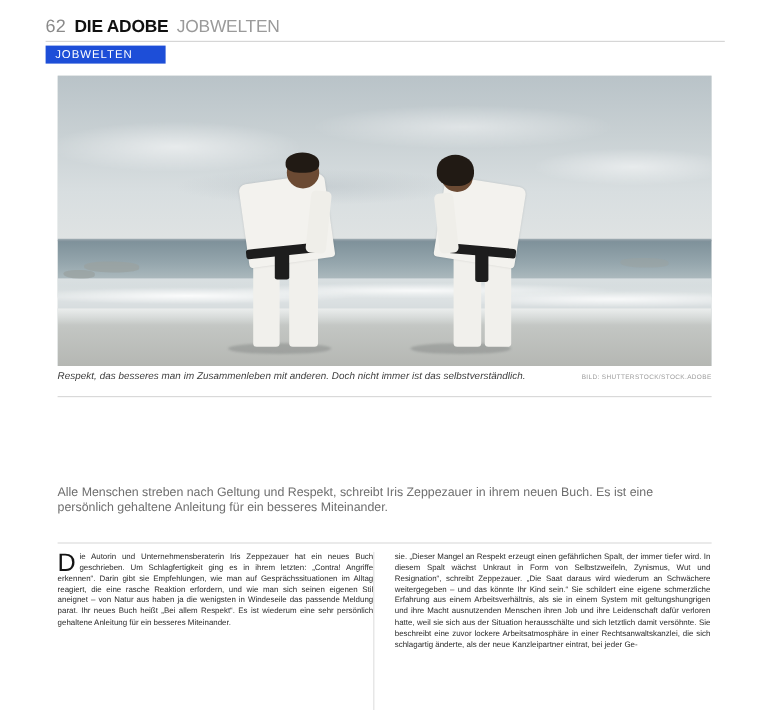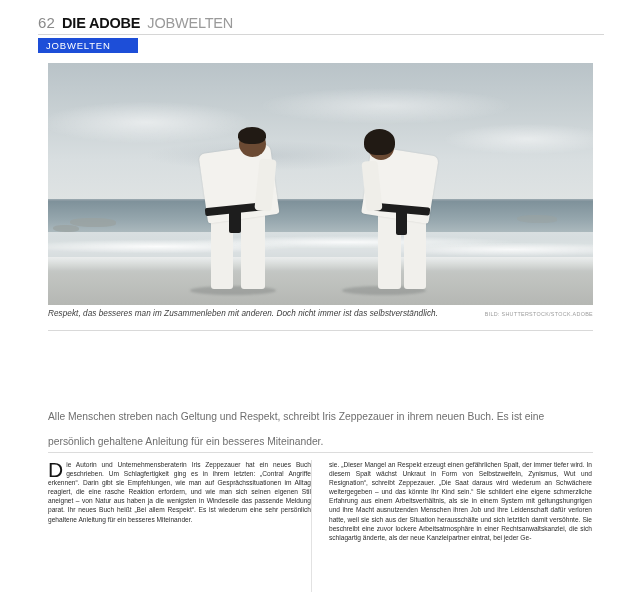--- a/index.html
+++ b/index.html
@@ -236,21 +236,21 @@
     font-family: "Liberation Sans", sans-serif;
   }
 
   
   .standfirst {
     position: absolute;
     left: 48px;
     top: 404px;
     width: 500px;
     font-size: 10.3px;
-    line-height: 25px;
+    line-height: 13px;
     color: #6e6e6e;
   }
 
   .standfirst-rule {
     position: absolute;
     left: 48px;
     top: 452px;
     width: 545px;
     height: 1px;
     background: #dcdcdc;

